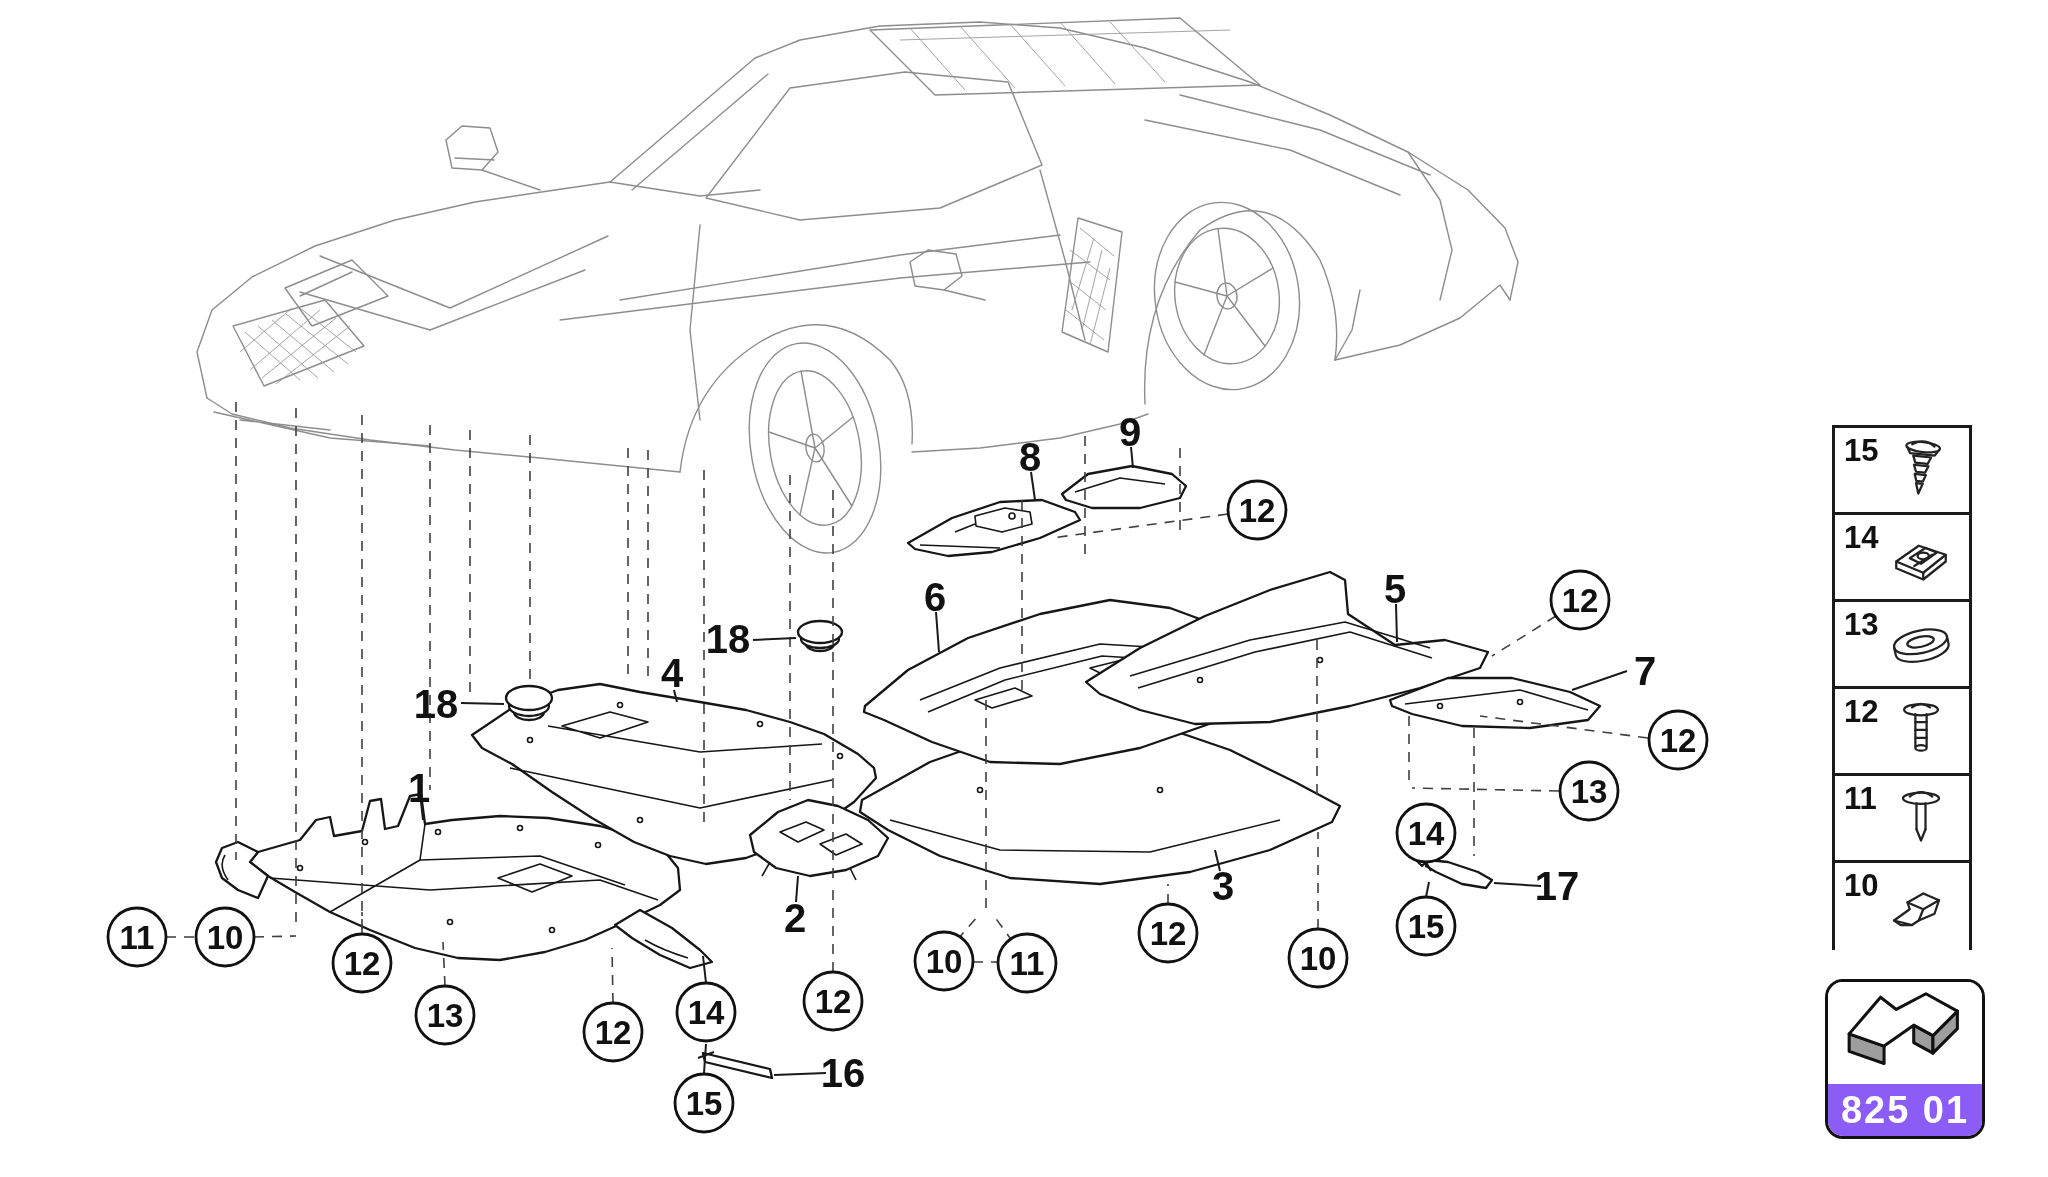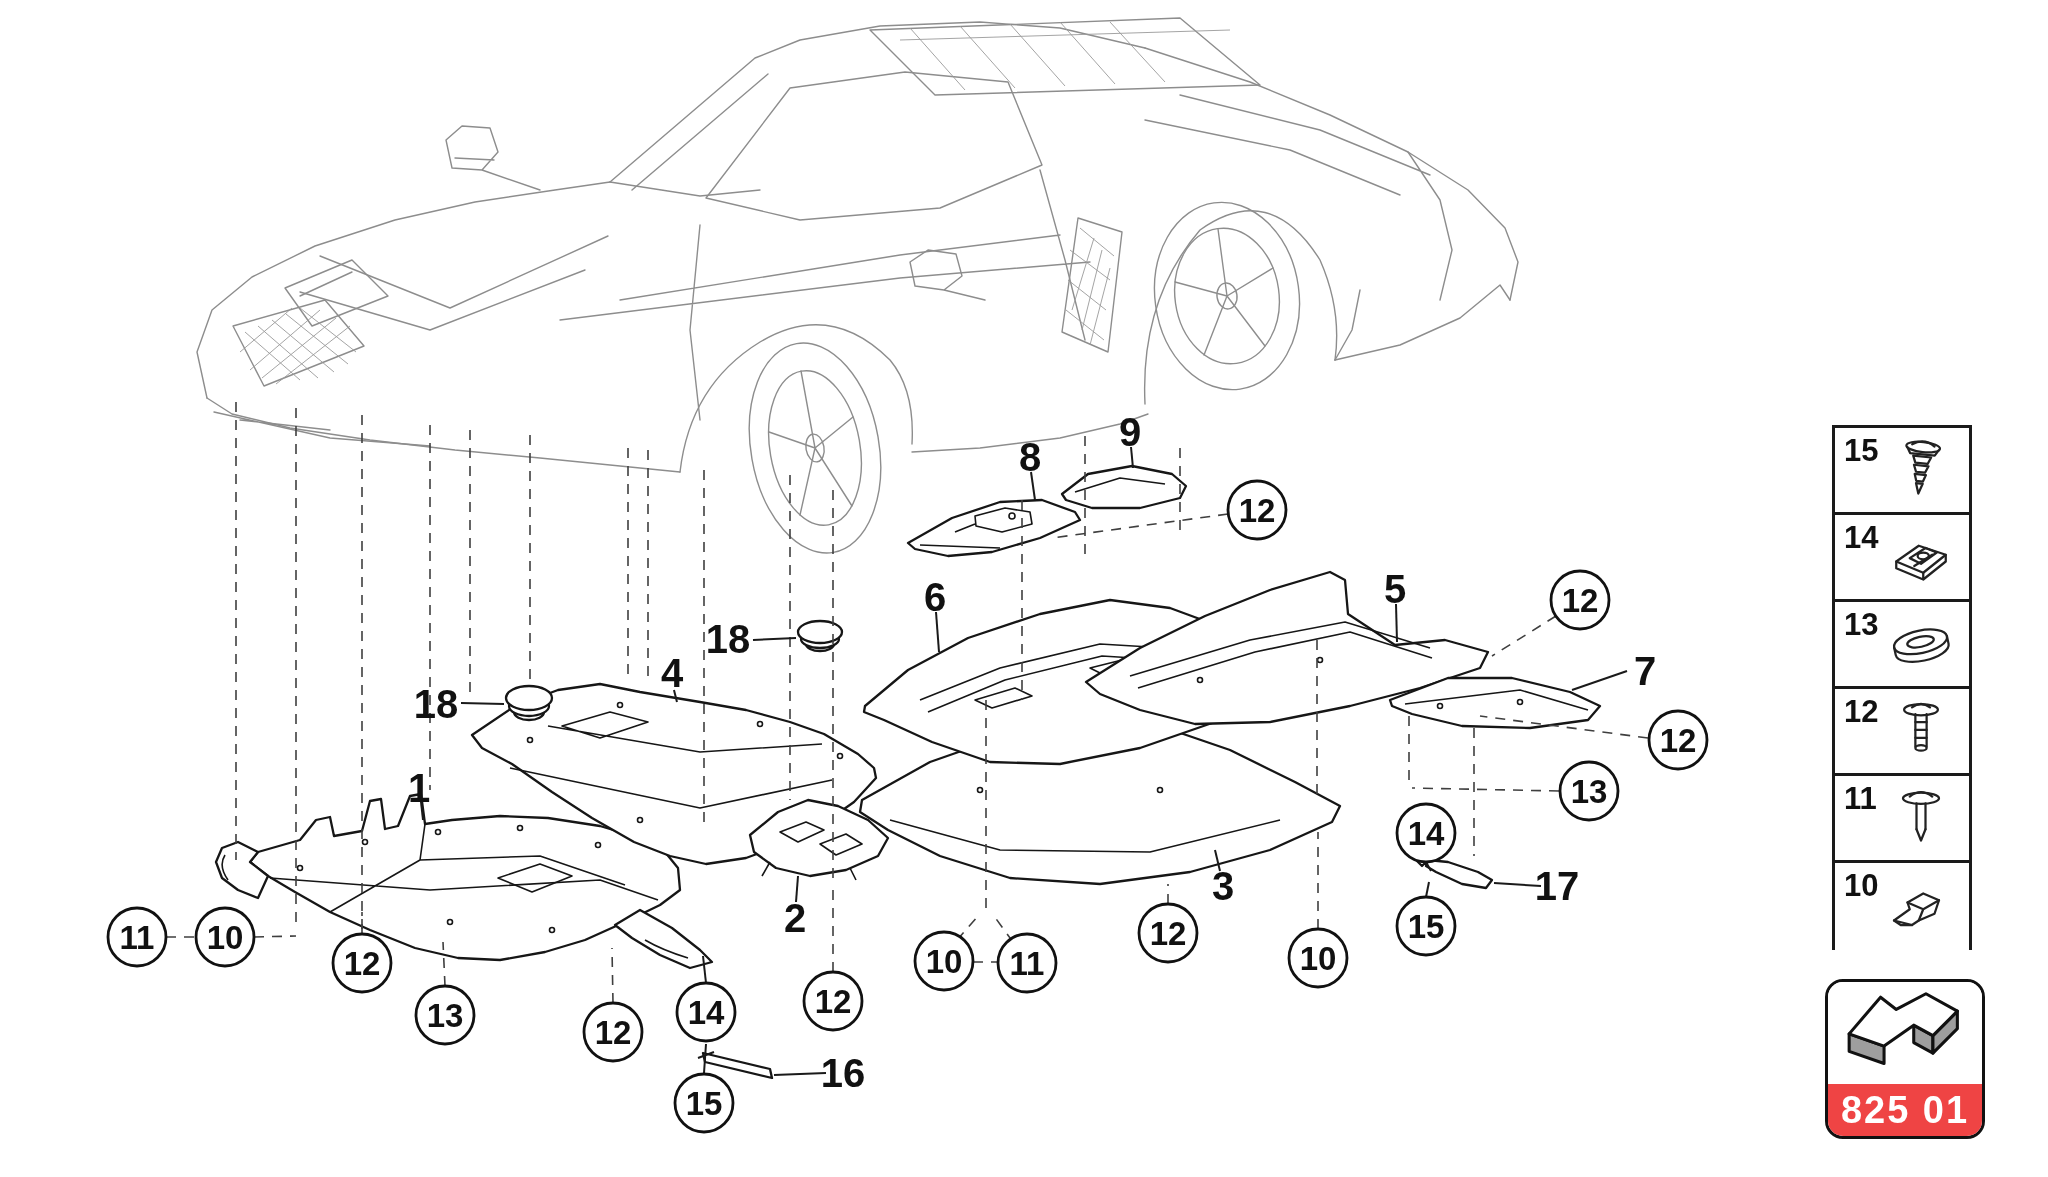--- a/index.html
+++ b/index.html
@@ -13,21 +13,21 @@
   .legend .cell{position:relative;height:87px;border-bottom:3px solid #1a1a1a;box-sizing:border-box;background:#fff;}
   .legend .cell:last-child{border-bottom:none;}
   .legend .num{position:absolute;top:5px;left:9px;font-size:31px;font-weight:bold;color:#111;}
   .legend .icon{position:absolute;right:12px;top:50%;transform:translateY(-50%);width:72px;height:72px;}
 
   
   .pagebox{position:absolute;left:1825px;top:979px;width:160px;height:160px;
            border:3px solid #111;border-radius:18px;box-sizing:border-box;background:#fff;
            overflow:hidden;display:flex;flex-direction:column;}
   .pagebox .art{flex:1;display:flex;align-items:center;justify-content:center;background:#fff;}
-  .pagebox .band{height:52px;background:#ef4444;display:flex;align-items:center;justify-content:center;}
+  .pagebox .band{height:52px;background:#8b5cf6;display:flex;align-items:center;justify-content:center;}
   .pagebox .code{color:#fff;font-size:38px;font-weight:bold;letter-spacing:2px;}
 
   .dash{stroke:#3f3f3f;stroke-width:1.6;stroke-dasharray:10 8;fill:none;}
   .lead{stroke:#1a1a1a;stroke-width:2;fill:none;}
   .part{stroke:#161616;stroke-width:2.3;fill:#fff;stroke-linejoin:round;}
   .partline{stroke:#161616;stroke-width:1.6;fill:none;stroke-linejoin:round;}
   .car{stroke:#8d8d8d;stroke-width:1.4;fill:none;stroke-linejoin:round;stroke-linecap:round;}
   .carthin{stroke:#9a9a9a;stroke-width:0.9;fill:none;}
   .ico{stroke:#222;stroke-width:2;fill:none;stroke-linejoin:round;stroke-linecap:round;}
 </style>

